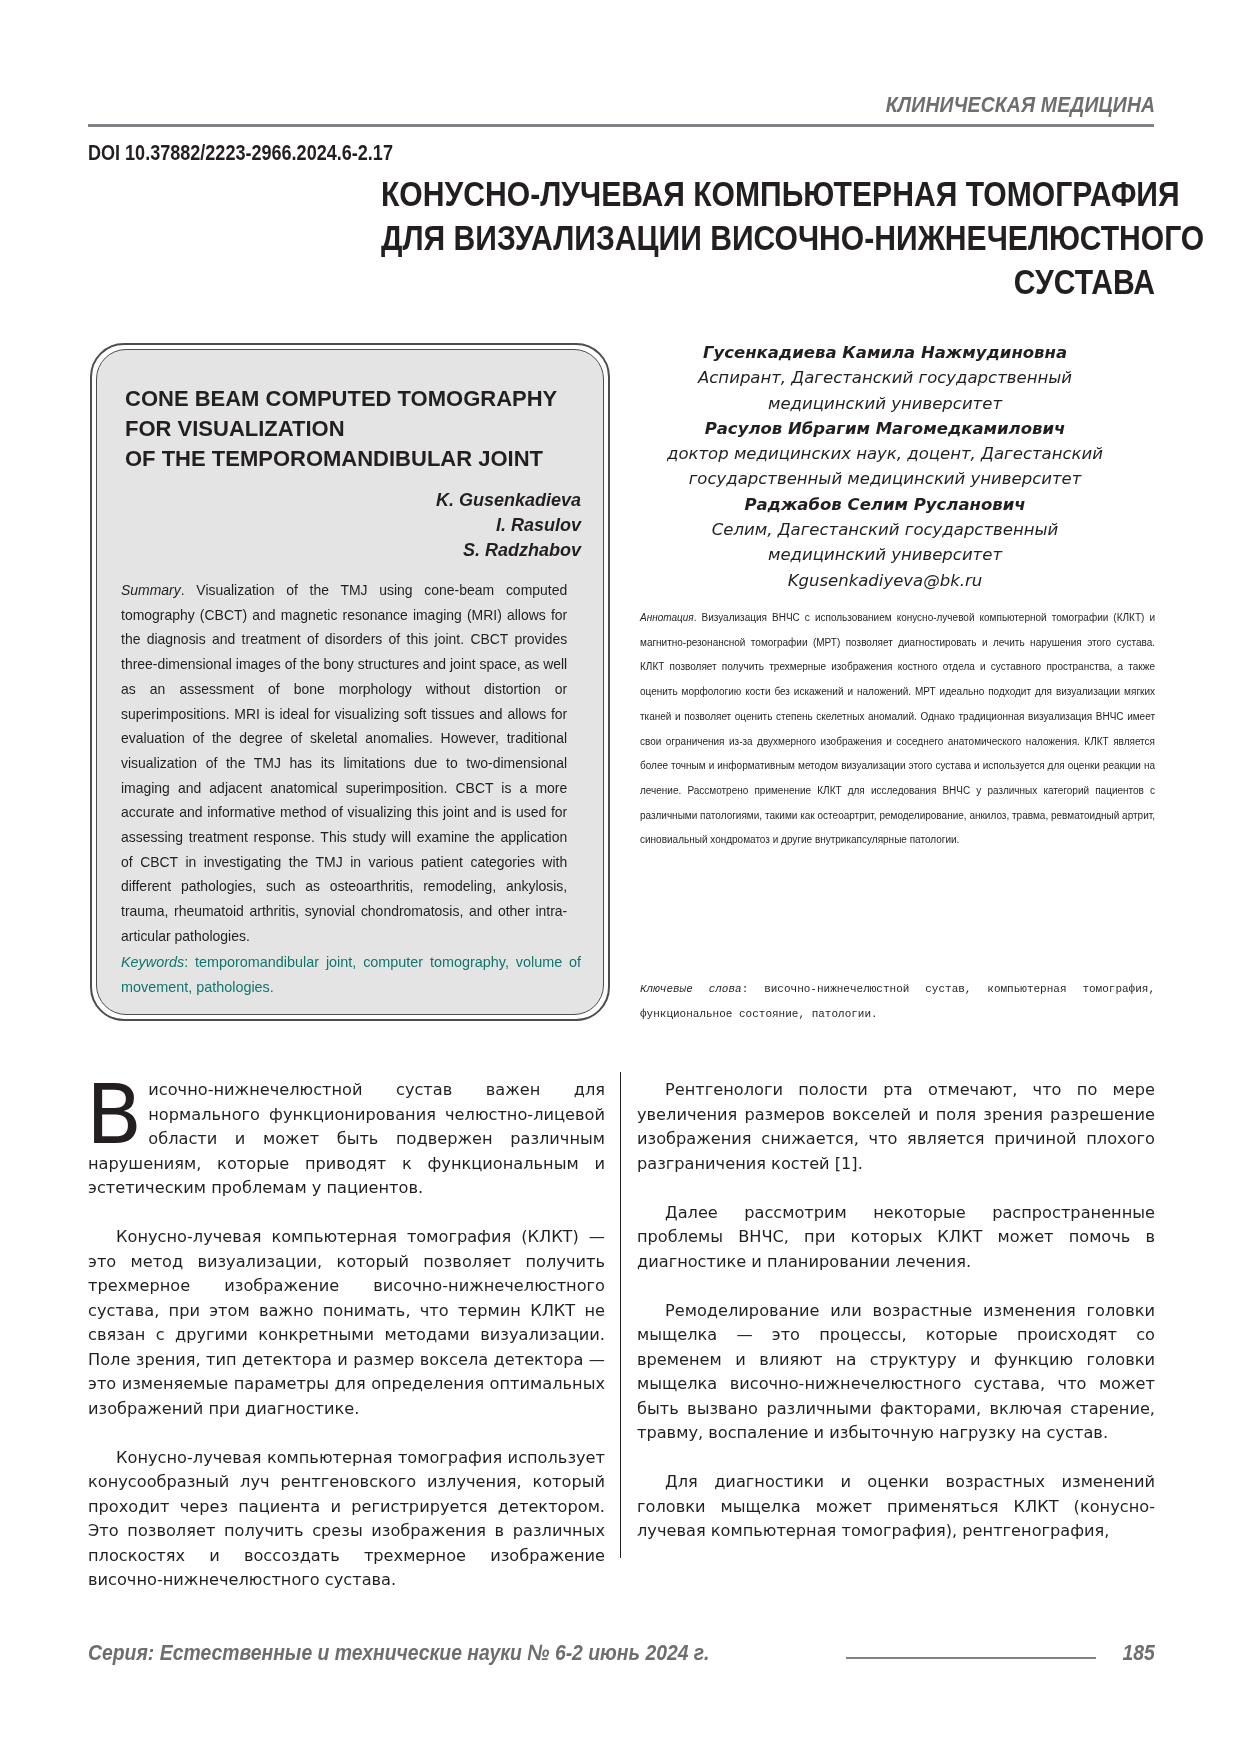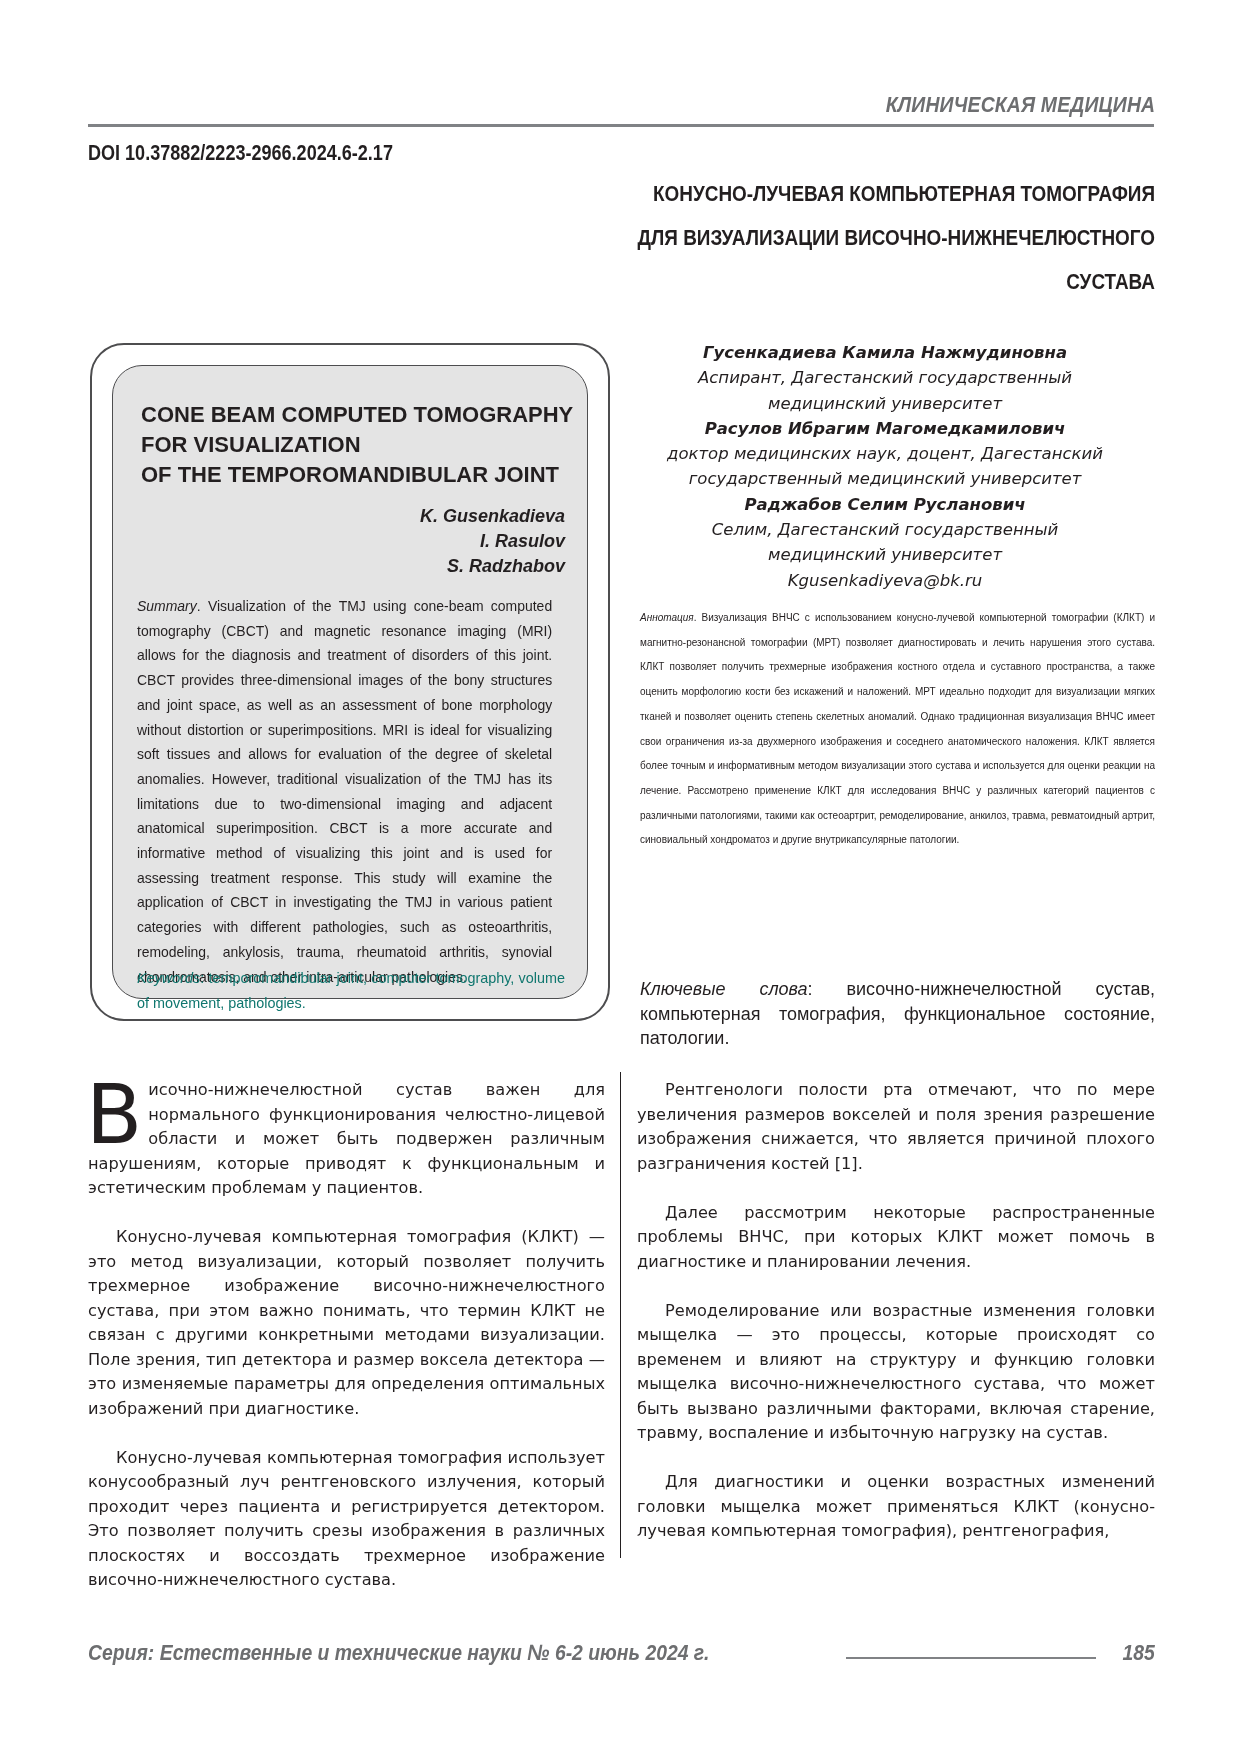--- a/index.html
+++ b/index.html
@@ -4,39 +4,39 @@
 <style>
   html, body { margin: 0; padding: 0; background: #ffffff; }
   body { width: 1241px; height: 1754px; position: relative; overflow: hidden; color: #231f20; }
   .abs { position: absolute; }
 
   .section-label { right: 86px; top: 92px; font-family: "Liberation Sans", sans-serif; font-style: italic; font-weight: bold; font-size: 22px; color: #6d6e70; letter-spacing: 0.2px; transform: scaleX(0.88); transform-origin: right center; }
   .top-rule { left: 88px; top: 124px; width: 1066px; height: 3px; background: #808285; }
 
   .doi { left: 88px; top: 140px; font-family: "Liberation Sans", sans-serif; font-weight: bold; font-size: 22px; color: #231f20; transform: scaleX(0.82); transform-origin: left center; white-space: nowrap; }
 
-  .title { right: 86px; top: 172px; width: 900px; text-align: right; font-family: "Liberation Sans", sans-serif; font-weight: bold; font-size: 22px; line-height: 44px; color: #231f20; }
+  .title { right: 86px; top: 172px; width: 900px; text-align: right; font-family: "Liberation Sans", sans-serif; font-weight: bold; font-size: 35px; line-height: 44px; color: #231f20; }
   .title span { display: block; transform: scaleX(0.86); transform-origin: right center; white-space: nowrap; }
 
-  .en-box { left: 90px; top: 343px; width: 520px; height: 678px; box-sizing: border-box; border: 2px solid #4d4d4f; border-radius: 34px; background: #ffffff; padding: 20px; }
+  .en-box { left: 90px; top: 343px; width: 520px; height: 678px; box-sizing: border-box; border: 2px solid #4d4d4f; border-radius: 34px; background: #ffffff; padding: 4px; }
   .en-box-inner { width: 100%; height: 100%; box-sizing: border-box; border: 1.5px solid #4d4d4f; border-radius: 30px; background: #e4e4e4; position: relative; }
   .en-title { position: absolute; left: 28px; top: 34px; font-family: "Liberation Sans", sans-serif; font-weight: bold; font-size: 22px; line-height: 30px; color: #231f20; }
   .en-title span { display: block; }
   .en-authors { position: absolute; right: 22px; top: 138px; text-align: right; font-family: "Liberation Sans", sans-serif; font-weight: bold; font-style: italic; font-size: 18px; line-height: 25px; color: #231f20; }
   .en-authors span { display: block; }
   .en-summary { position: absolute; left: 24px; right: 22px; top: 228px; font-family: "Liberation Sans", sans-serif; font-size: 14.4px; line-height: 24.7px; text-align: justify; color: #231f20; transform: scaleX(0.97); transform-origin: left top; }
   .en-keywords { position: absolute; left: 24px; right: 22px; top: 600px; font-family: "Liberation Sans", sans-serif; font-size: 14.4px; line-height: 24.7px; text-align: justify; color: #0f766e; }
   .lbl { font-style: italic; }
 
   .ru-authors { right: 86px; top: 340px; width: 540px; text-align: center; font-family: "DejaVu Sans", sans-serif; font-style: italic; font-size: 16.5px; line-height: 25.3px; color: #231f20; }
   .ru-authors .nm { font-weight: bold; display: block; }
   .ru-authors .af { display: block; }
 
   .ru-abstract { left: 640px; width: 515px; top: 606px; font-family: "Liberation Sans", sans-serif; font-size: 10px; line-height: 24.7px; text-align: justify; color: #231f20; }
-  .ru-keywords { left: 640px; width: 515px; top: 977px; font-family: Liberation Sans, sans-serif; font-size: 18px; line-height: 24.7px; text-align: justify; color: #231f20; }
+  .ru-keywords { left: 640px; width: 515px; top: 977px; font-family: Liberation Mono, monospace; font-size: 11px; line-height: 24.7px; text-align: justify; color: #231f20; }
 
   .col-divider { left: 620px; top: 1072px; width: 1px; height: 486px; background: #231f20; }
 
   .body-col { font-family: "DejaVu Sans", sans-serif; font-size: 16.2px; line-height: 24.5px; text-align: justify; color: #231f20; }
   .body-col p { margin: 0 0 24.5px 0; text-indent: 28px; }
   .body-col p.first { text-indent: 0; }
   .left-col { left: 88px; width: 517px; top: 1078px; }
   .right-col { left: 637px; width: 518px; top: 1078px; }
   .dropcap { float: left; font-family: "DejaVu Sans", sans-serif; font-size: 82px; line-height: 66px; margin: 4px 6px 0 -2px; color: #231f20; }
 

